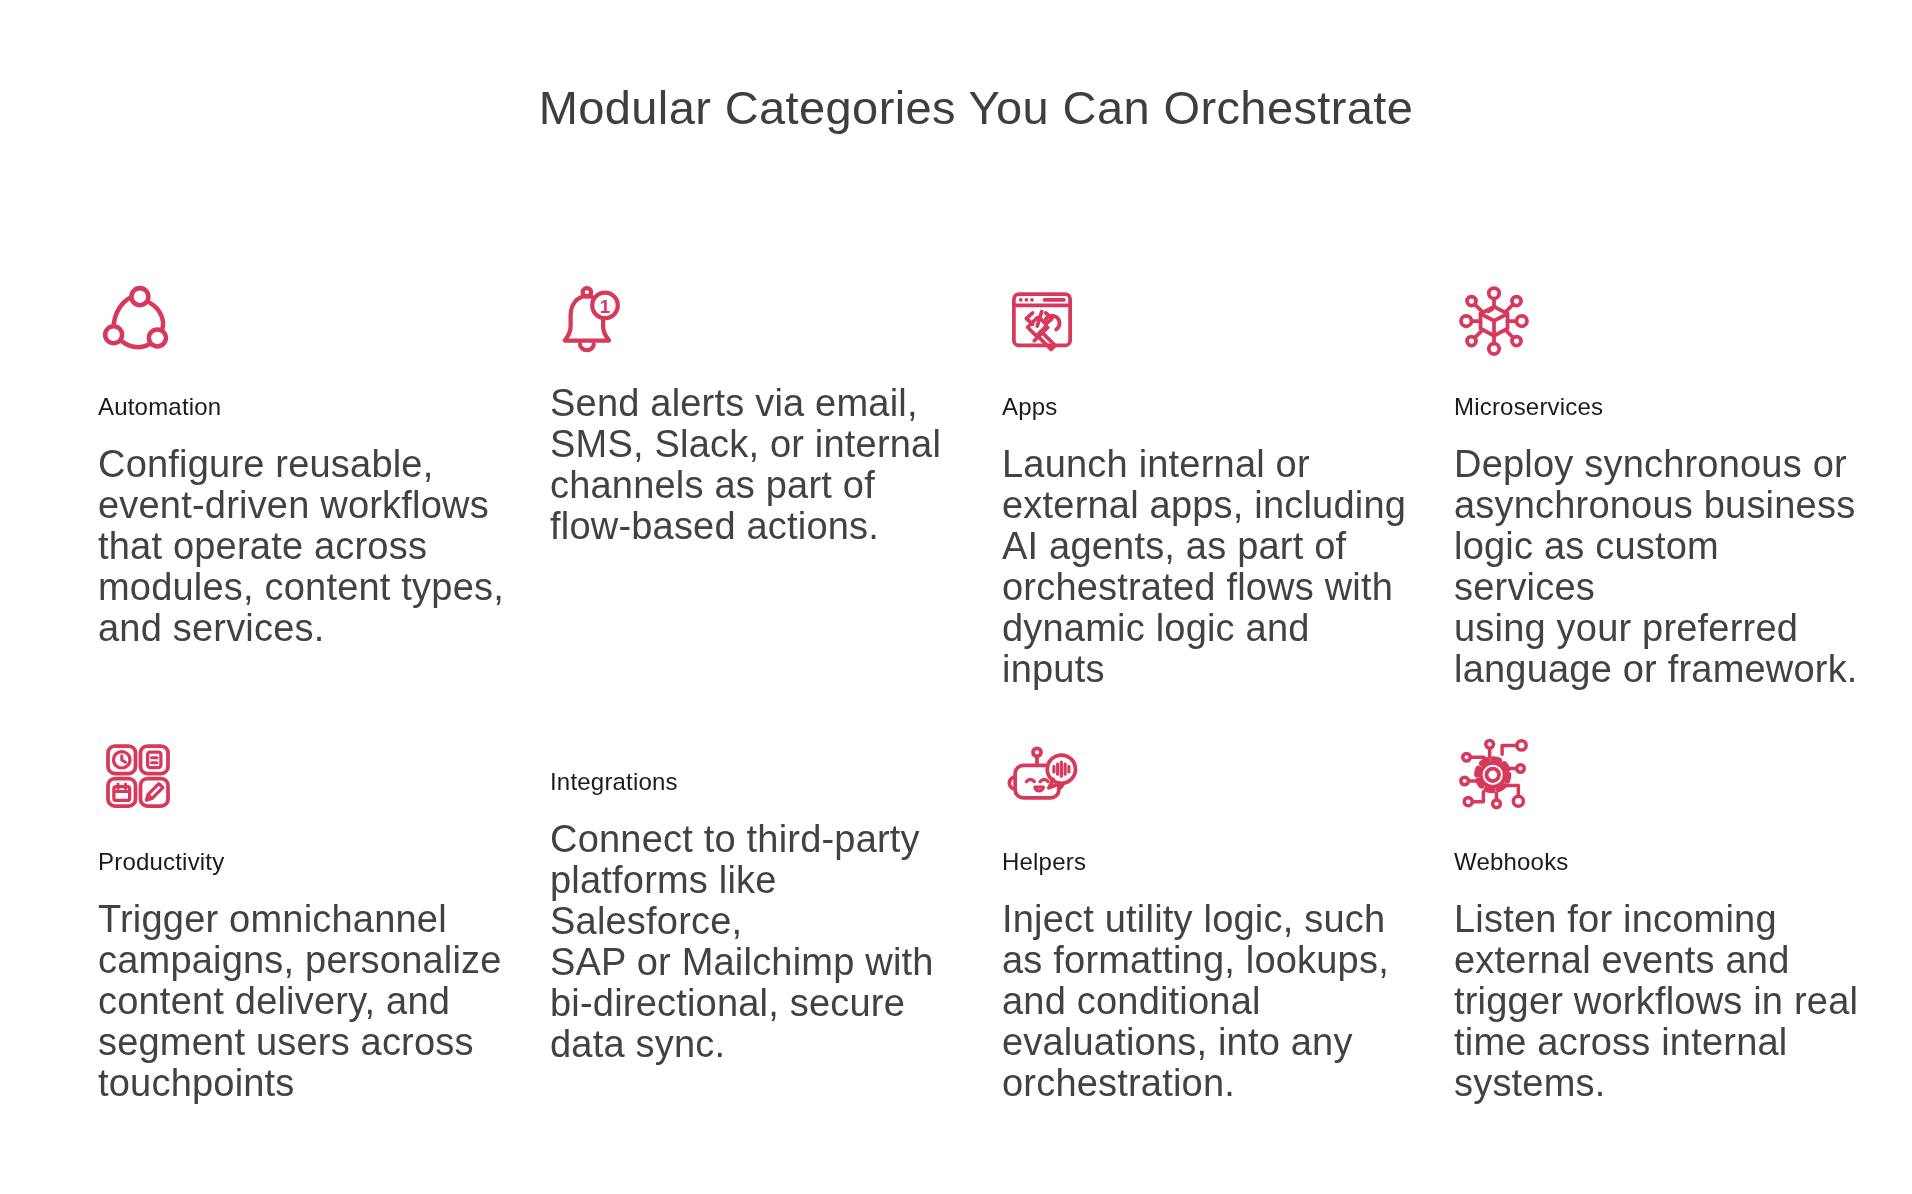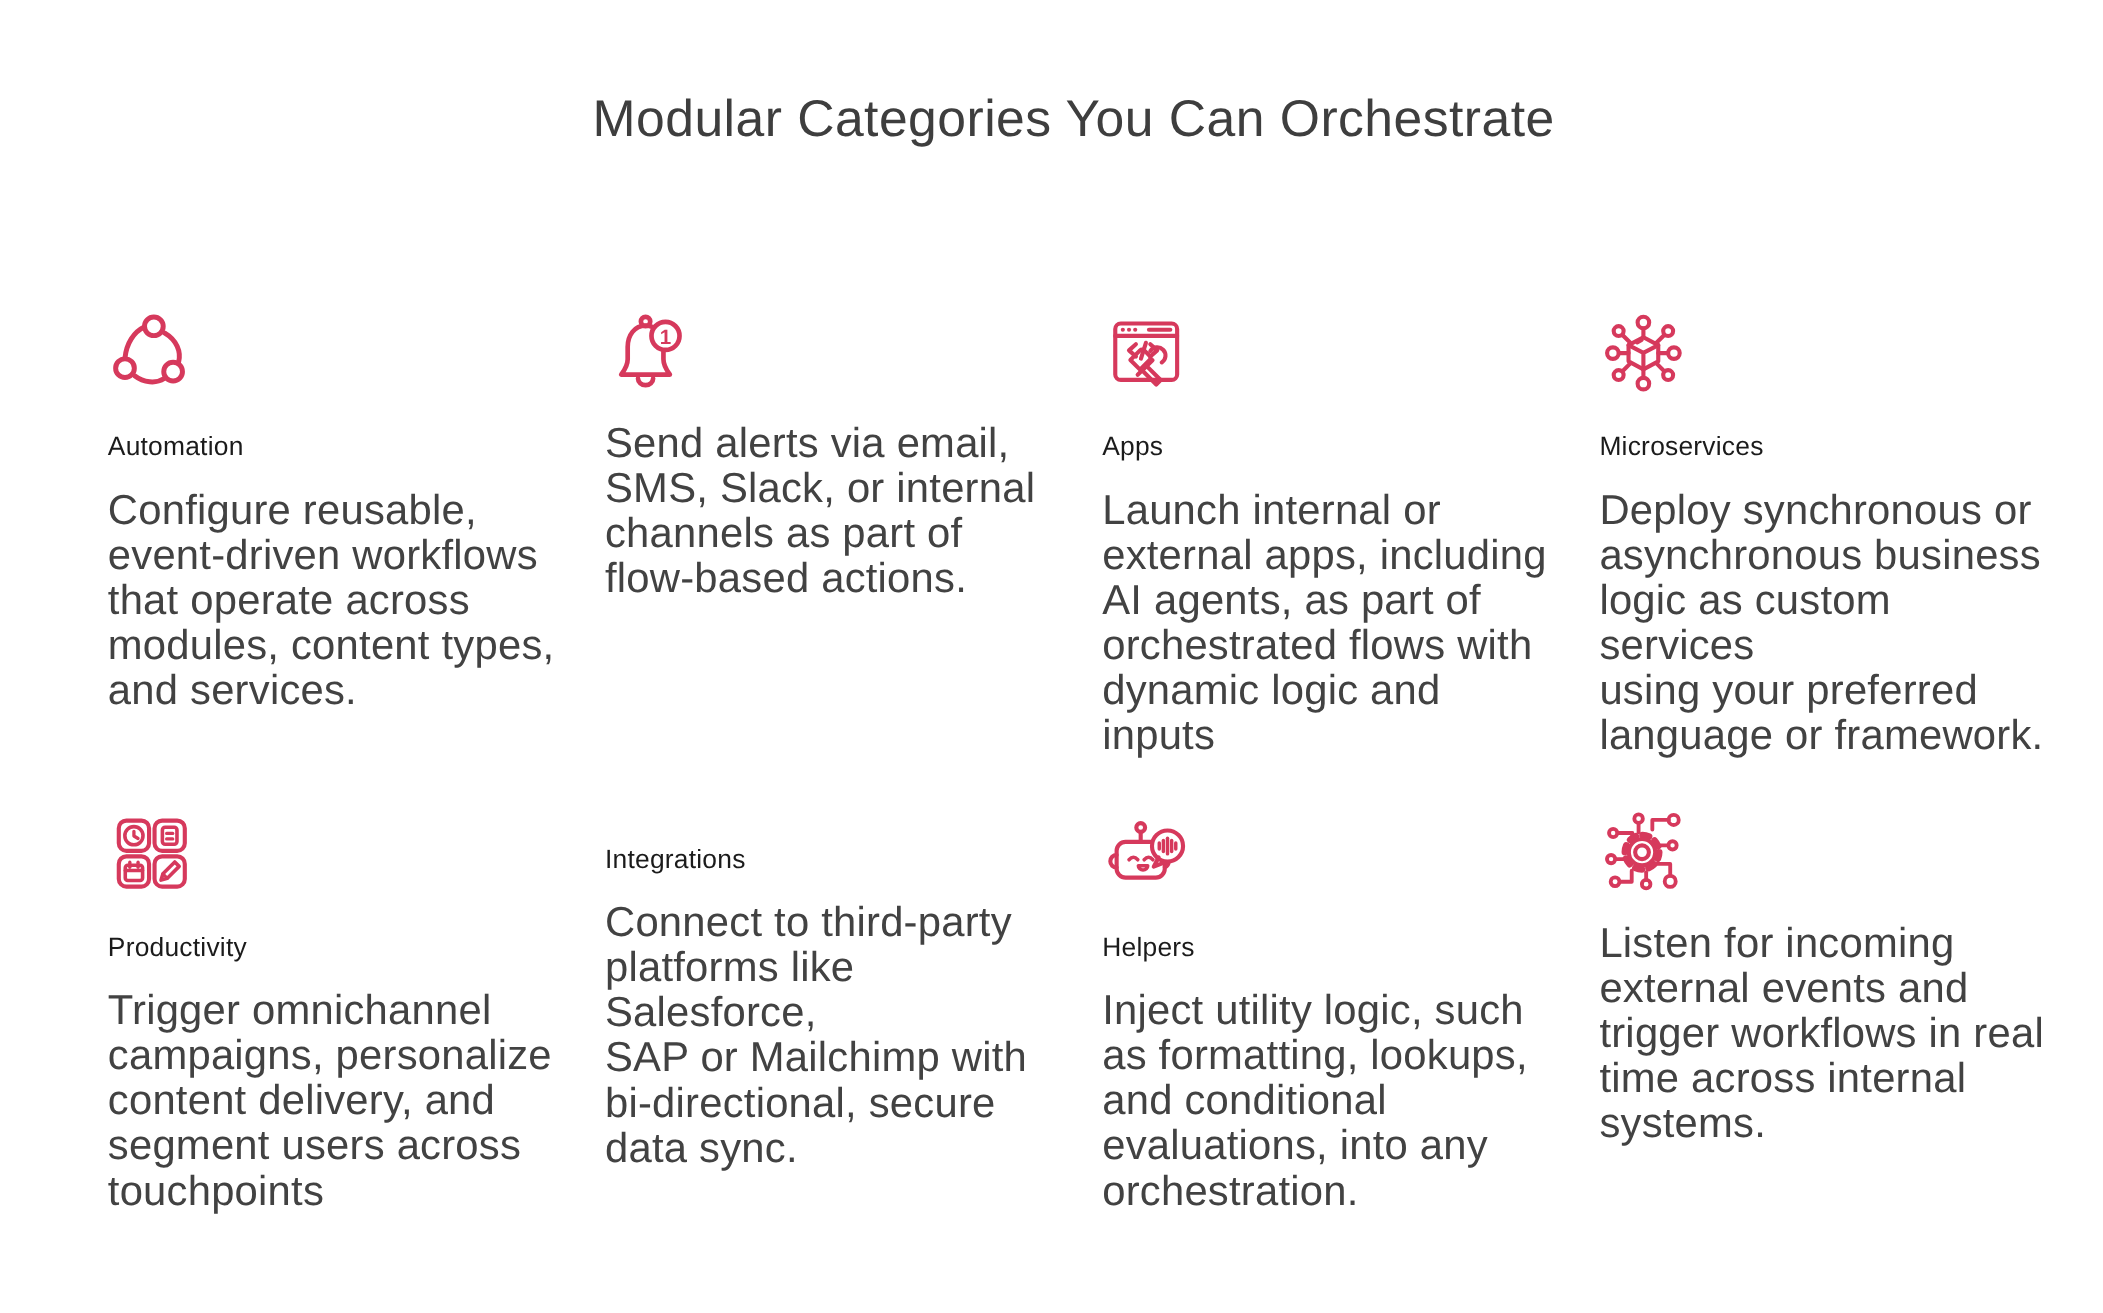--- a/index.html
+++ b/index.html
@@ -231,20 +231,21 @@
           <circle cx="11.4" cy="52.5" r="3.2"></circle>
         <path d="M34 45.5 V51"></path>
           <circle cx="34" cy="54.2" r="3.1"></circle>
         <path d="M41.5 39.5 H51.5 V48"></path>
           <circle cx="51.5" cy="52.2" r="4"></circle>
         <circle cx="31" cy="31" r="12.5" stroke-width="4.8" stroke-dasharray="4.9 4.91"></circle>
         <circle cx="31" cy="31" r="9.6" stroke-width="3"></circle>
         <circle cx="31" cy="31" r="5" stroke-width="3"></circle>
       </svg>
     </div>
+    <h2>Webhooks</h2>
     <p>Listen for incoming
 external events and
 trigger workflows in real
 time across internal
 systems.</p>
   </article>
 
 </main>
 
 </body></html>

